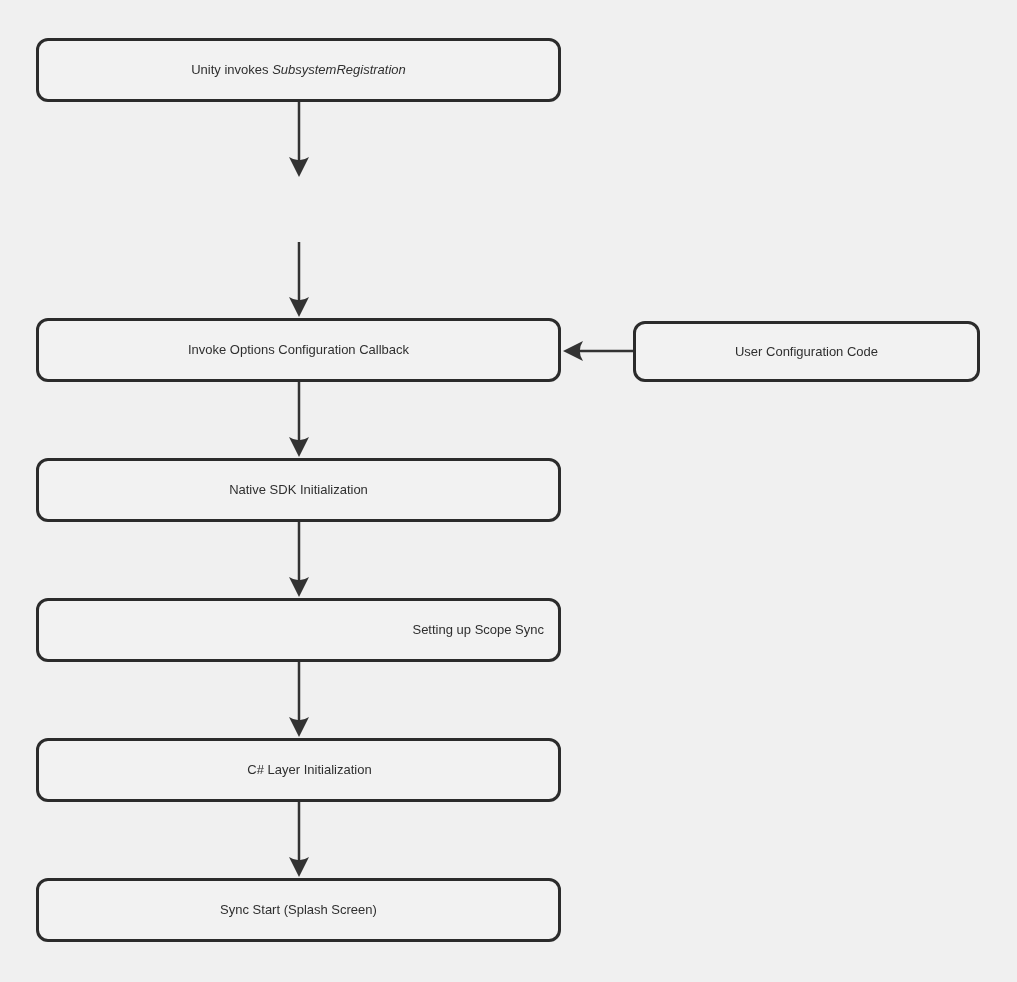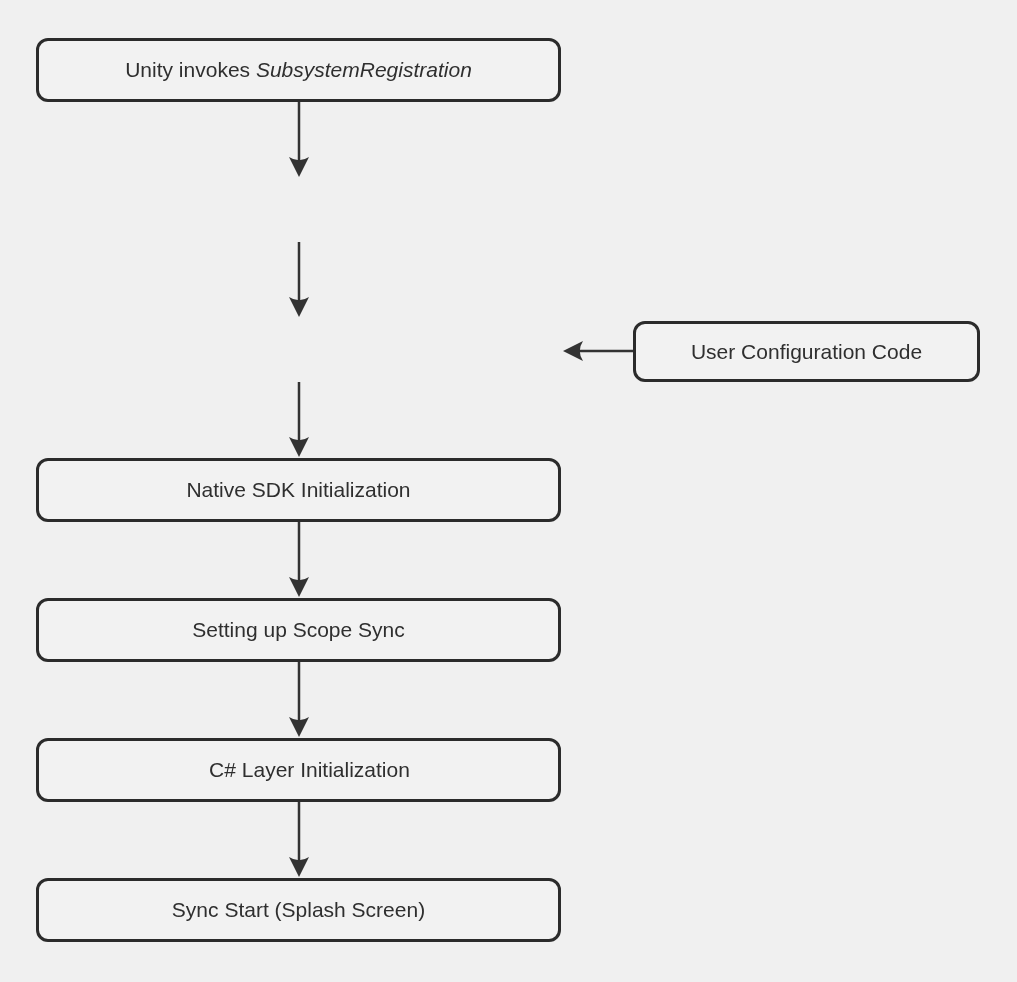--- a/index.html
+++ b/index.html
@@ -39,32 +39,32 @@
   .node {
     position: absolute;
     background: var(--node_fill);
     border: 3px solid var(--node_border);
     border-radius: 12px;
     display: flex;
     align-items: center;
     justify-content: center;
     text-align: center;
     color: var(--text);
-    font-size: 21px;
+    font-size: 13px;
     line-height: 1.2;
     padding: 0 14px;
   }
   .node.main { left: 36px; width: 525px; height: 64px; }
   .node.side { left: 633px; width: 347px; height: 61px; }
   .n1 { top: 38px; }
   .n2 { top: 178px; }
   .n3 { top: 318px; }
   .nu { top: 321px; }
   .n4 { top: 458px; }
-  .n5 { top: 598px; }
+  .n5 { top: 598px; justify-content: flex-end; }
   .n6 { top: 738px; padding-left: 36px; }
   .n7 { top: 878px; }
   .node em { font-style: italic; }
 </style>
 </head>
 <body>
 
 <div class="canvas">
 
   <svg class="edges" viewBox="0 0 1017 982" xmlns="http://www.w3.org/2000/svg">
@@ -103,20 +103,23 @@
       <line x1="299" y1="802" x2="299" y2="861"></line>
       <path class="head" d="M 299 877 L 289 857 Q 299 863.5 309 857 Z"></path>
     </g>
   </svg>
 
   <div class="node main n1">
     <span><span>Unity invokes </span><em>SubsystemRegistration</em></span>
   </div>
 
 
+  <div class="node main n3">
+    <span>Invoke Options Configuration Callback</span>
+  </div>
 
   <div class="node side nu">
     <span>User Configuration Code</span>
   </div>
 
   <div class="node main n4">
     <span>Native SDK Initialization</span>
   </div>
 
   <div class="node main n5">

